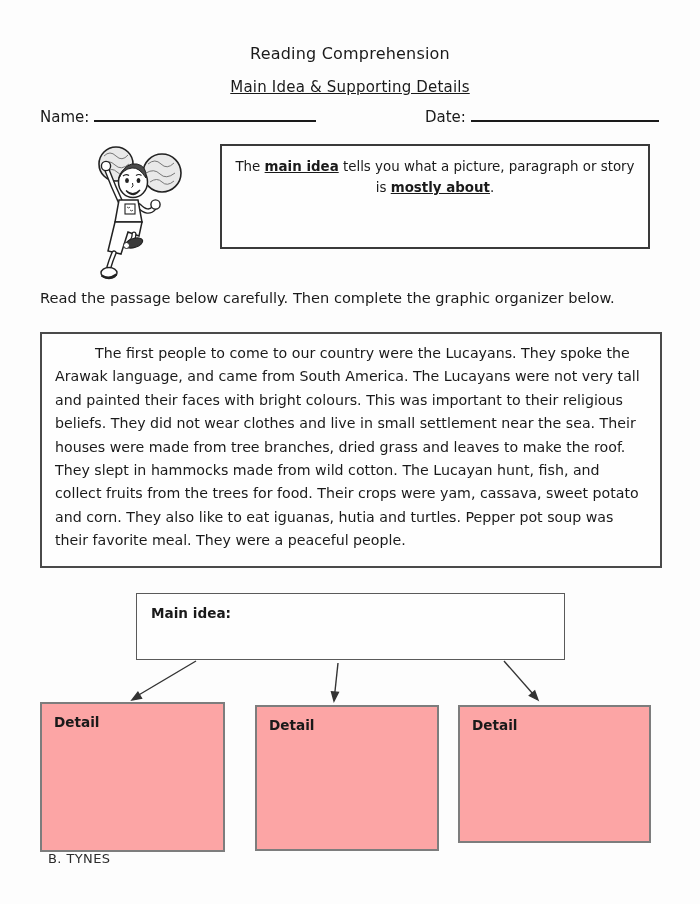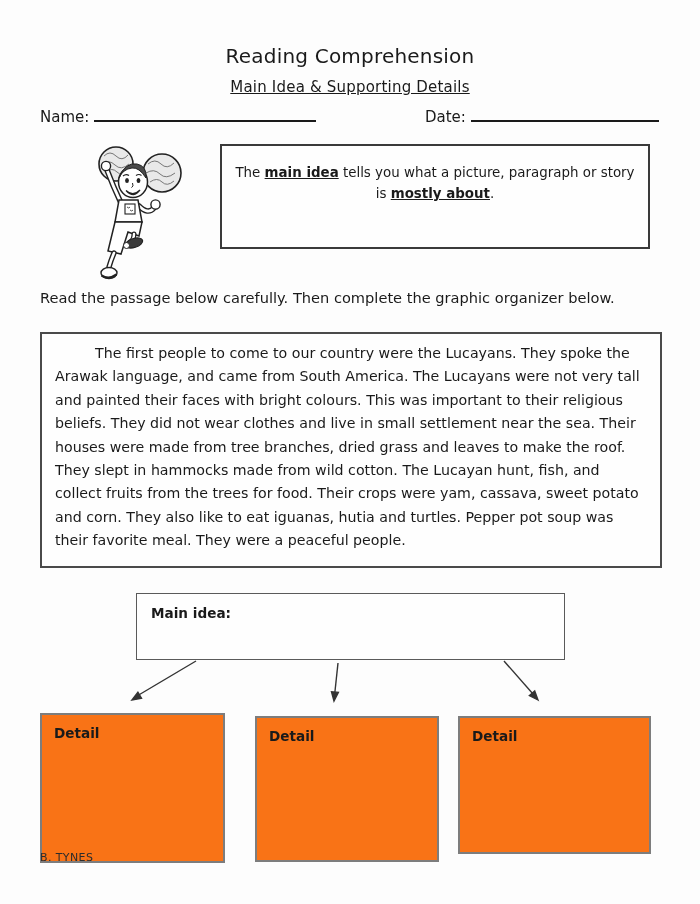--- a/index.html
+++ b/index.html
@@ -8,41 +8,41 @@
     position: relative;
     width: 700px;
     height: 904px;
     background: #fdfdfd;
     font-family: "DejaVu Sans", sans-serif;
     color: #1a1a1a;
     overflow: hidden;
   }
   .title {
     position: absolute; top: 44px; left: 0; width: 100%;
-    text-align: center; font-size: 20px; letter-spacing: 0.2px;
+    text-align: center; font-size: 16px; letter-spacing: 0.2px;
   }
   .subtitle {
     position: absolute; top: 78px; left: 0; width: 100%;
     text-align: center; font-size: 15px; letter-spacing: 0.2px; text-decoration: underline;
   }
   .name-field { position: absolute; top: 108px; left: 40px; font-size: 15px; }
   .date-field { position: absolute; top: 108px; left: 425px; font-size: 15px; }
   .uline {
     display: inline-block; height: 13px;
     border-bottom: 2px solid #1a1a1a; vertical-align: baseline;
   }
   .uline.name-w { width: 222px; }
   .uline.date-w { width: 188px; }
 
   .girl-wrap { position: absolute; top: 140px; left: 76px; width: 128px; height: 148px; }
 
   .info-box {
     position: absolute; top: 144px; left: 220px; width: 430px; height: 105px;
     border: 2px solid #3a3a3a; background: #fefefe;
-    padding: 16px 13px 8px 13px; font-size: 13.4px; line-height: 21px;
+    padding: 10px 13px 8px 13px; font-size: 13.4px; line-height: 21px;
   }
   .info-box p.center { text-align: center; margin-bottom: 9px; }
   .info-box p.left { text-align: left; }
   .bu { font-weight: bold; text-decoration: underline; }
 
   .instruction {
     position: absolute; top: 289px; left: 40px; width: 640px;
     font-size: 14.6px;
   }
 
@@ -58,31 +58,30 @@
   .main-idea-box {
     position: absolute; top: 593px; left: 136px; width: 429px; height: 67px;
     border: 1.5px solid #5a5a5a; background: #fefefe;
     padding: 9px 14px;
   }
   .box-label { font-weight: bold; font-size: 13.6px; }
 
   .arrows { position: absolute; top: 655px; left: 100px; width: 480px; height: 50px; }
 
   .detail-box {
-    position: absolute; border: 2px solid #7d7d7d; background: #f97316;
+    position: absolute; border: 2px solid #7d7d7d; background: #fca5a5;
     padding: 8px 12px;
-    margin-top: 11px;
   }
   .detail-1 { top: 702px; left: 40px;  width: 185px; height: 150px; }
   .detail-2 { top: 705px; left: 255px; width: 184px; height: 146px; }
   .detail-3 { top: 705px; left: 458px; width: 193px; height: 138px; }
 
   .footer-credit {
-    position: absolute; top: 851px; left: 40px;
-    font-size: 11px; letter-spacing: 0.4px; color: #2c2c2c;
+    position: absolute; top: 851px; left: 48px;
+    font-size: 13px; letter-spacing: 0.4px; color: #2c2c2c;
   }
 </style>
 </head>
 <body>
 
 <div class="page">
 
   <div class="title">Reading Comprehension</div>
   <div class="subtitle">Main Idea &amp; Supporting Details</div>
 

